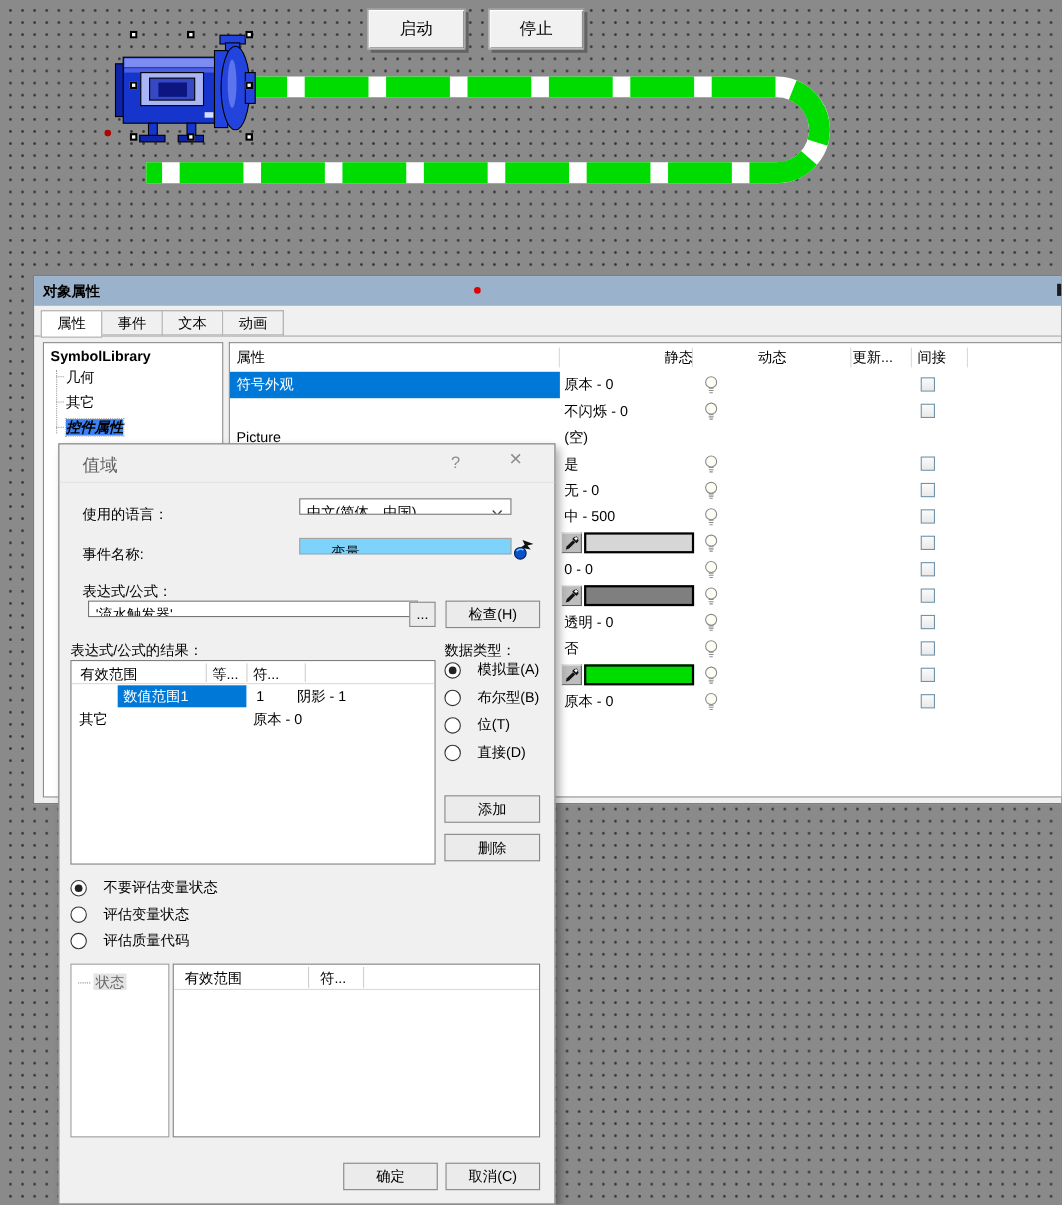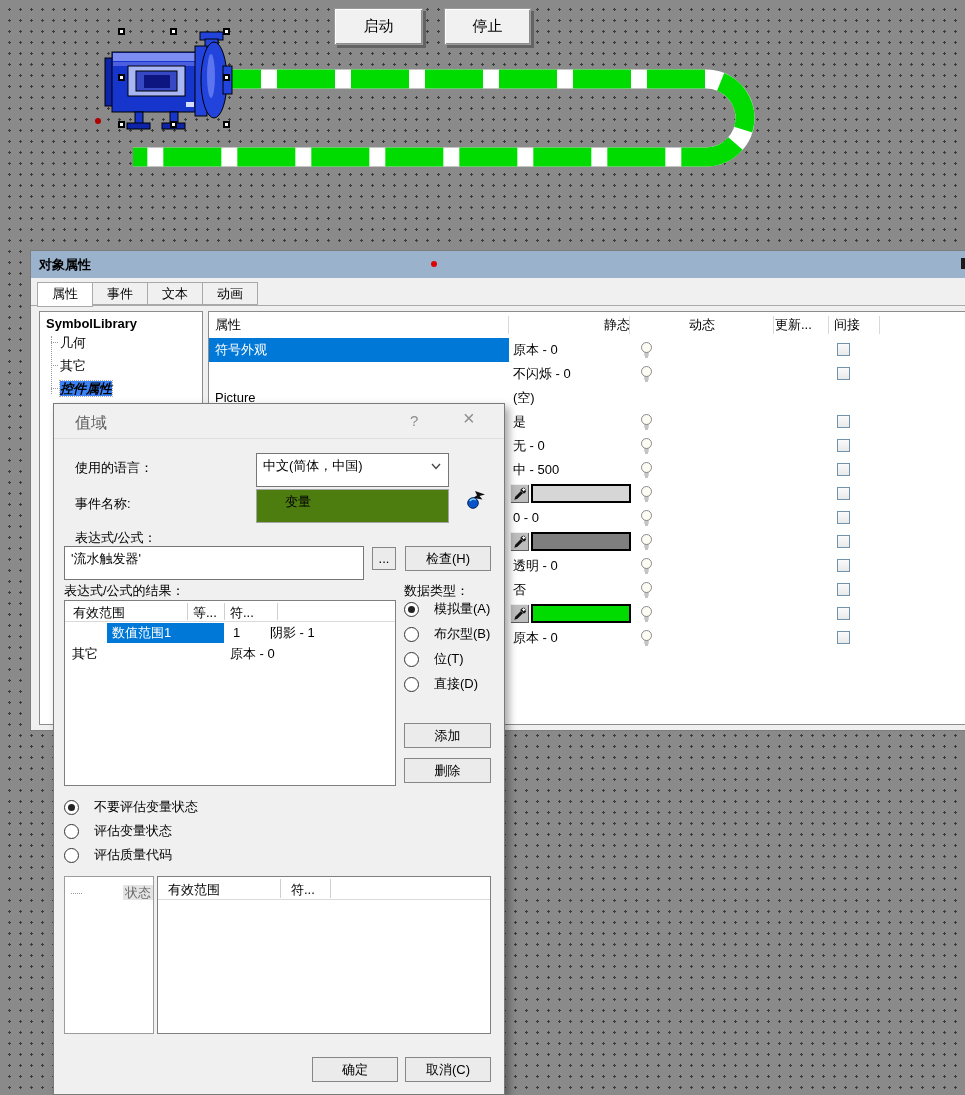--- a/index.html
+++ b/index.html
@@ -74,38 +74,38 @@
     position:absolute; left:53px; top:403px; width:452px; height:692px;
     background:#f0f0f0; border:1px solid #7a7a7a;
     box-shadow: 4px 4px 8px rgba(0,0,0,.35); z-index:10; font-size:13px;
   }
   #valuedlg .dtitle { position:absolute; left:21px; top:9px; color:#5f5f5f; font-size:16px; }
   #valuedlg .dhelp  { position:absolute; left:356px; top:8px; color:#8d8d8d; font-size:15px; }
   #valuedlg .dclose { position:absolute; left:409px; top:3px; color:#8d8d8d; font-size:20px; }
   #valuedlg .dsep { position:absolute; left:0; right:0; top:34px; height:1px; background:#e0e0e0; }
   .lbl { position:absolute; white-space:nowrap; }
   .field, .combo {
-    position:absolute; height:34px; background:#fff; border:1px solid #767676;
-    line-height:23px; padding-left:6px; white-space:nowrap; overflow:hidden;
-  }
-  .field.gray { background:#4d7c0f; border-color:#a5a5a5;padding-left:28px; }
+    position:absolute; height:15px; background:#fff; border:1px solid #767676;
+    line-height:23px; padding-left:6px; white-space:nowrap; overflow:hidden;margin-left:16px;
+  }
+  .field.gray { background:#7dd3fc; border-color:#a5a5a5;padding-left:28px; }
   .combo .chev { position:absolute; right:7px; top:9px; }
   .btn {
     position:absolute; background:#ebebeb; border:1px solid #878787;
     display:flex; align-items:center; justify-content:center; font-size:13px;
   }
   .wtable { position:absolute; background:#fff; border:1px solid #7f7f7f; overflow:hidden; }
   .wtable .thead { position:absolute; left:0; right:0; top:0; border-bottom:1px solid #dadada; }
   .thead span { position:absolute; top:3px; }
   .vsep { position:absolute; top:2px; width:1px; height:17px; background:#cfcfcf; }
   .radio-row { position:absolute; display:flex; align-items:center; gap:15px; white-space:nowrap; }
   .radio { width:15px; height:15px; border:1px solid #333; border-radius:50%; background:#fff; position:relative; flex:0 0 auto; }
   .radio.sel::after { content:""; position:absolute; inset:3px; border-radius:50%; background:#222; }
   #status-tree { position:absolute; left:10px; top:472px; width:90px; height:158px; background:#fff; border:1px solid #9c9c9c; }
-  #status-tree .sitem { position:relative; margin:8px 0 0 6px; color:#6a6a6a; padding-left:14px; line-height:16px;text-align:right; }
+  #status-tree .sitem { position:relative; margin:8px 0 0 6px; color:#6a6a6a; padding-left:14px; line-height:16px; }
   #status-tree .sitem::before { content:""; position:absolute; left:0; top:8px; width:11px; border-top:1px dotted #9a9a9a; }
   #status-tree .sitem span { background:#e4e4e4; padding:0 2px; }
 </style>
 </head>
 <body>
 
 <div class="abs" id="canvas-area" style="left:0;top:0;width:965px;height:240px;">
 
   <svg class="abs" style="left:0;top:0;" width="965" height="240" viewBox="0 0 965 240">
     <path d="M 230 79 H 706 A 39 39 0 0 1 706 157 H 133" fill="none" stroke="#ffffff" stroke-width="19"></path>

